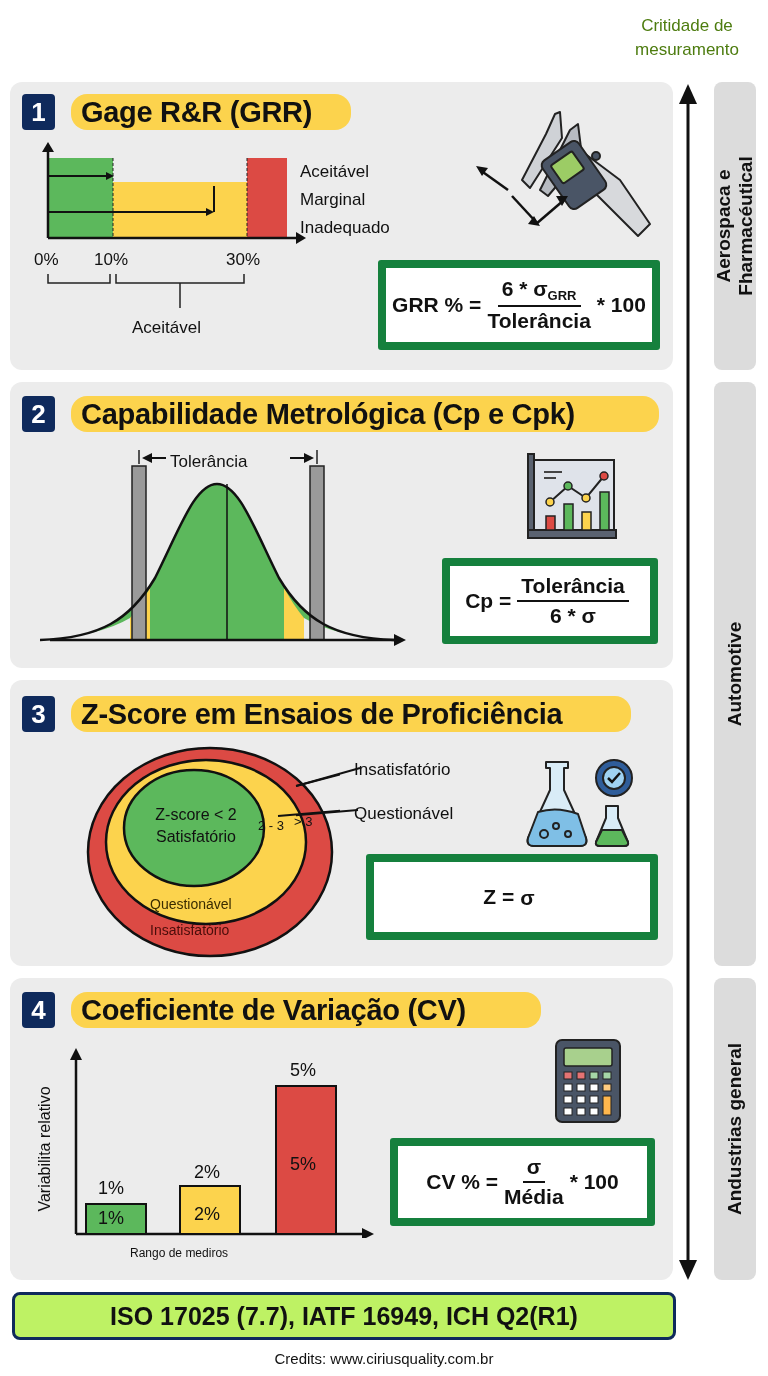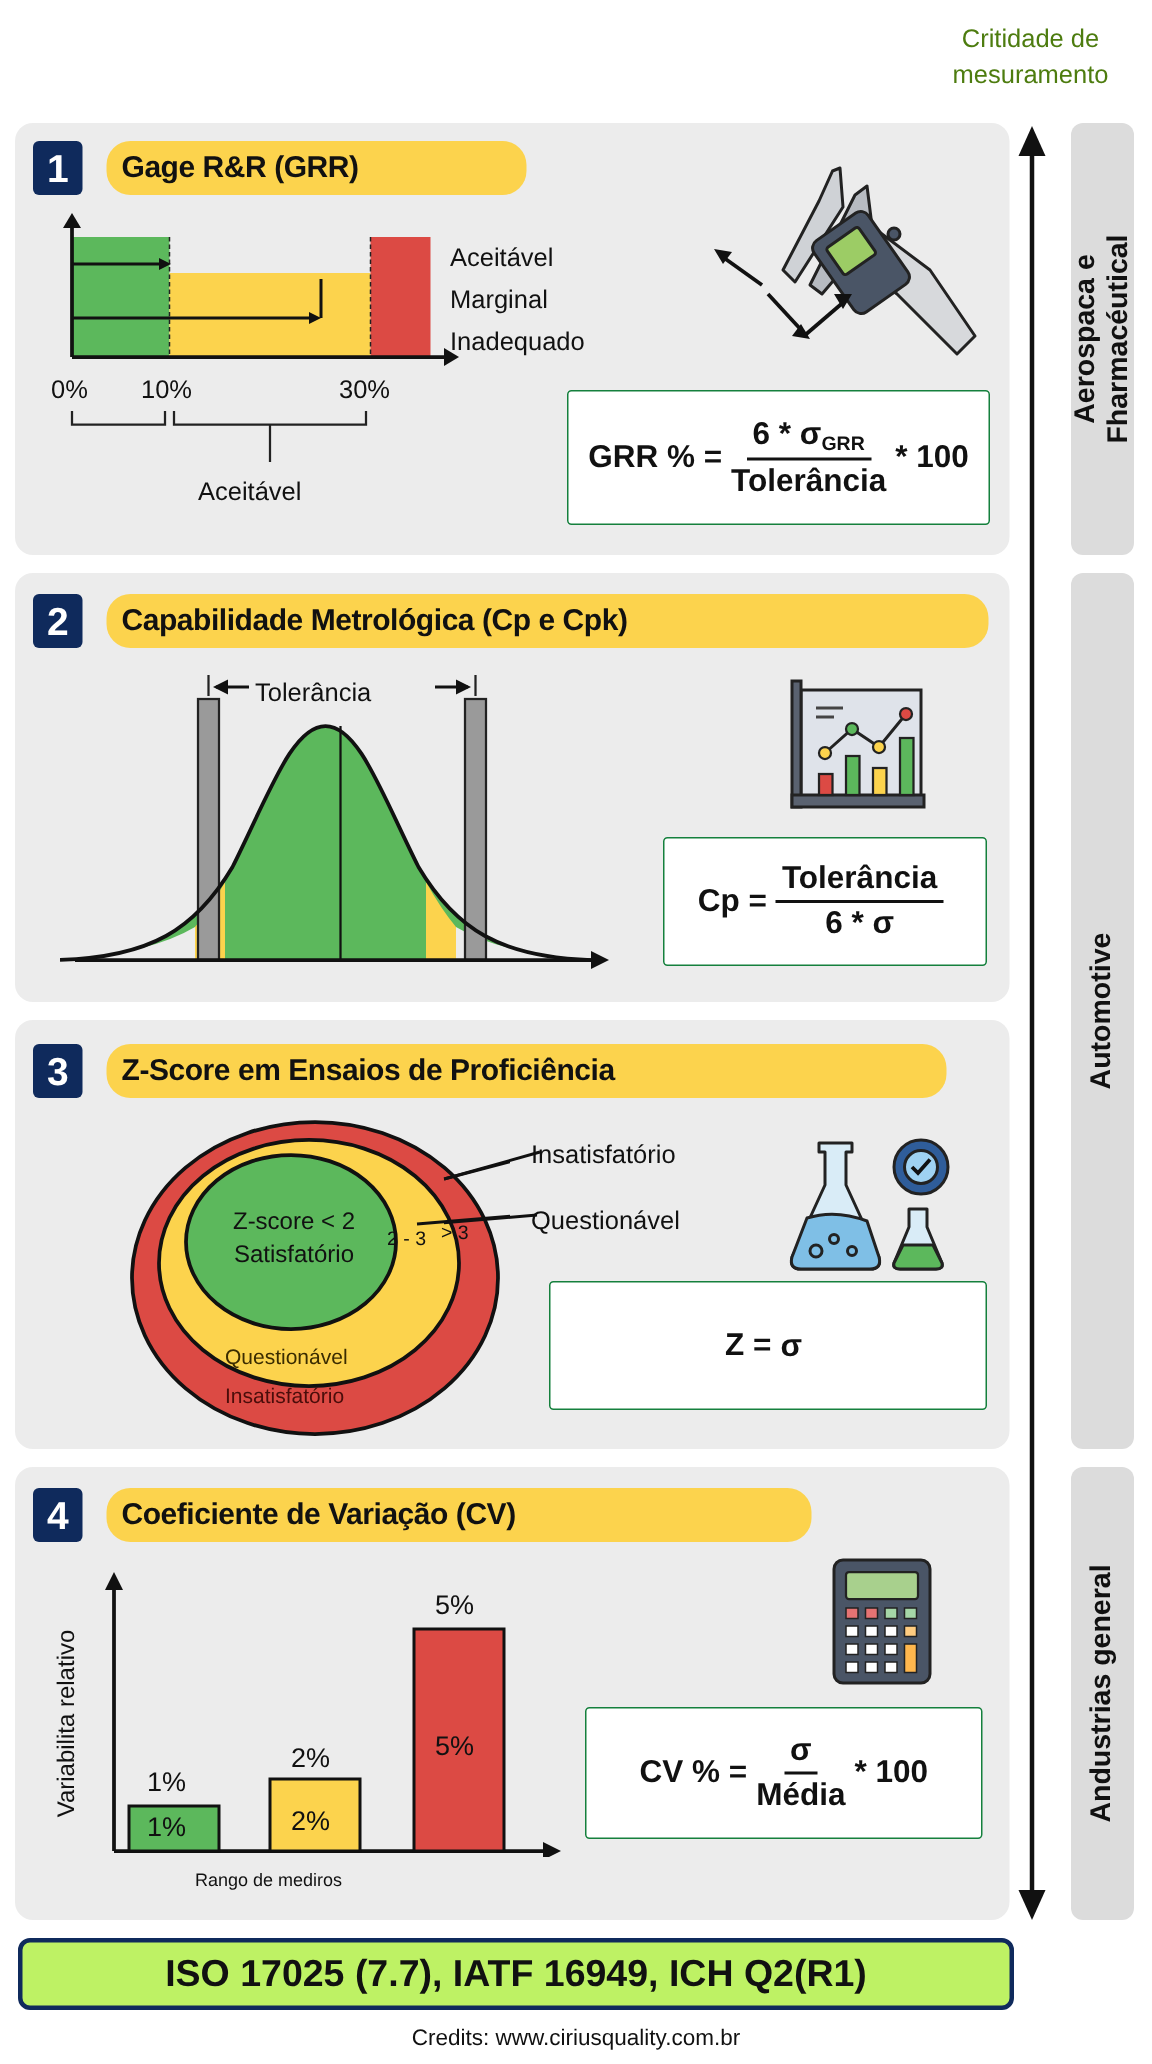--- a/index.html
+++ b/index.html
@@ -6,23 +6,23 @@
   html, body { width: 768px; height: 1376px; background: #ffffff; overflow: hidden; }
   body { position: relative; font-family: "Liberation Sans", "DejaVu Sans", sans-serif; color: #111; }
   .abs { position: absolute; }
 
   .top-label { left: 612px; top: 14px; width: 150px; text-align: center; font-size: 17px; line-height: 24px; color: #4d7c0f; }
 
   .card { position: absolute; left: 10px; width: 663px; background: #ececec; border-radius: 12px; }
   .num-badge { position: absolute; left: 12px; width: 33px; height: 36px; background: #0f2a5c; color: #fff; border-radius: 4px;
     font-size: 26px; font-weight: bold; display: flex; align-items: center; justify-content: center; }
   .title-pill { position: absolute; left: 61px; height: 36px; background: #fcd34d; border-radius: 16px; padding: 0 10px;
-    font-size: 20px; font-weight: bold; display: flex; align-items: center; white-space: nowrap; letter-spacing: -0.3px; }
-
-  .formula { position: absolute; background: #fff; border: 1px solid #15803d; border-radius: 3px;
+    font-size: 29px; font-weight: bold; display: flex; align-items: center; white-space: nowrap; letter-spacing: -0.3px; }
+
+  .formula { position: absolute; background: #fff; border: 8px solid #15803d; border-radius: 3px;
     display: flex; align-items: center; justify-content: center; font-weight: bold; font-size: 21px; }
   .frac { display: inline-flex; flex-direction: column; align-items: center; margin: 0 6px; }
   .frac .num { padding: 0 4px 2px; border-bottom: 2px solid #111; white-space: nowrap; }
   .frac .den { padding-top: 2px; white-space: nowrap; }
   .sub { font-size: 13px; vertical-align: -4px; }
 
   .lbl { position: absolute; font-size: 17px; white-space: nowrap; }
 
   .side-band { position: absolute; left: 714px; width: 42px; background: #dcdcdc; border-radius: 8px; }
   .side-text { position: absolute; font-weight: bold; font-size: 19px; white-space: nowrap; transform: rotate(-90deg); transform-origin: center center; text-align: center; line-height: 22px; }

